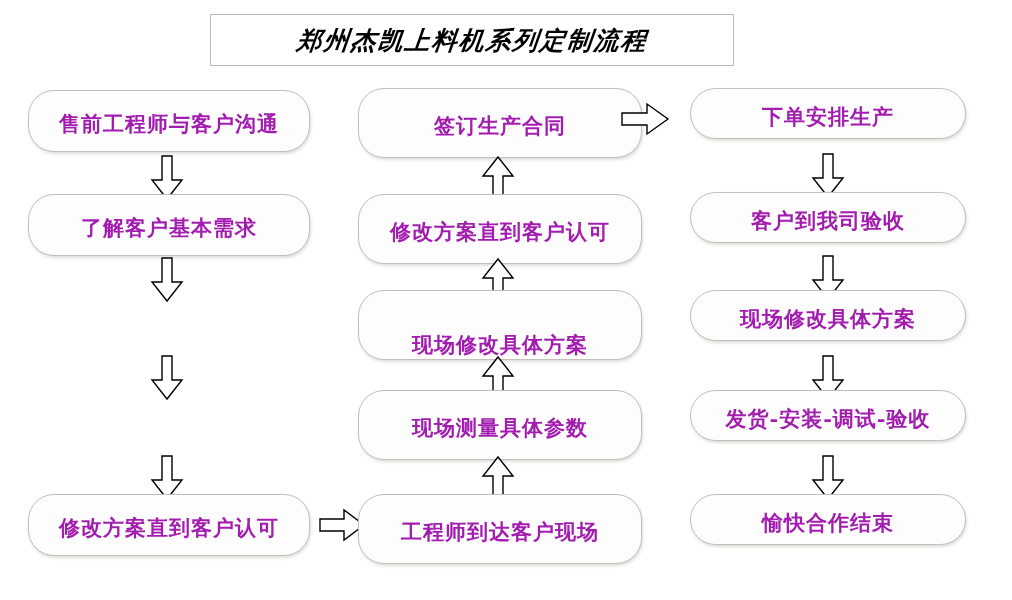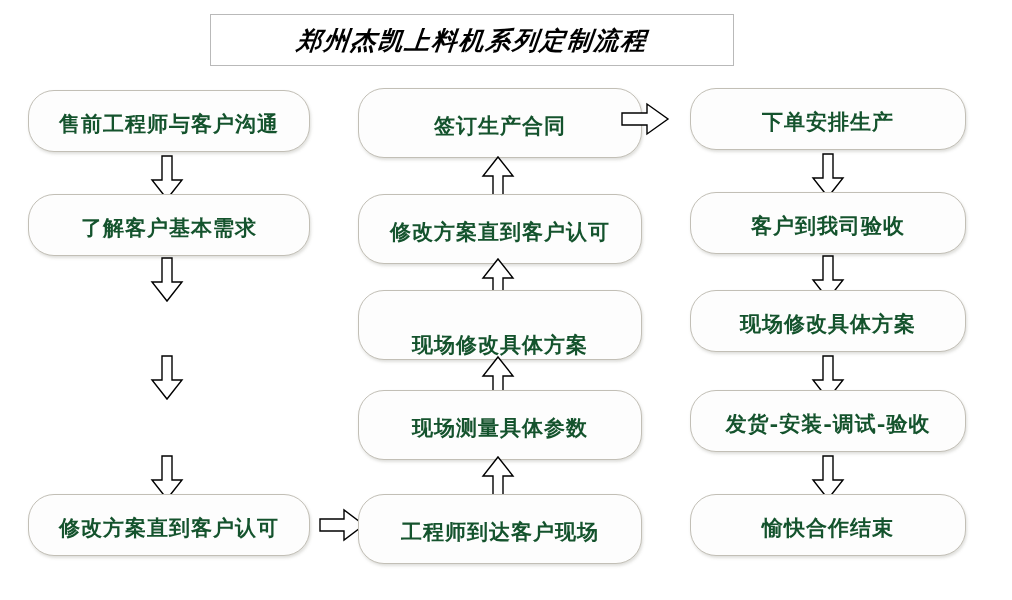--- a/index.html
+++ b/index.html
@@ -31,28 +31,28 @@
     border:1px solid #c2bfb6;
     border-radius:26px;
     background:#fdfdfd;
     display:flex;align-items:center;justify-content:center;
     box-shadow:1px 2px 3px rgba(150,148,140,.30);
   }
   .node .label{
     font-family:"DejaVu Serif",serif;
     font-weight:bold;
     font-size:21px;
-    color:#14532d;
+    color:#a21caf;
     letter-spacing:1px;
     white-space:nowrap;
     margin-top:6px;
   }
   .node.w1{width:282px;height:62px;}
   .node.w2{width:284px;height:70px;}
-  .node.w3{width:276px;height:62px;}
+  .node.w3{width:276px;height:51px;}
 
   
   .arrow{position:absolute;}
   .arrow svg{display:block;overflow:visible;}
   .arrow svg polygon{fill:#ffffff;stroke:#000000;stroke-width:1.4;}
 </style>
 </head>
 <body>
 
 <div id="canvas">

